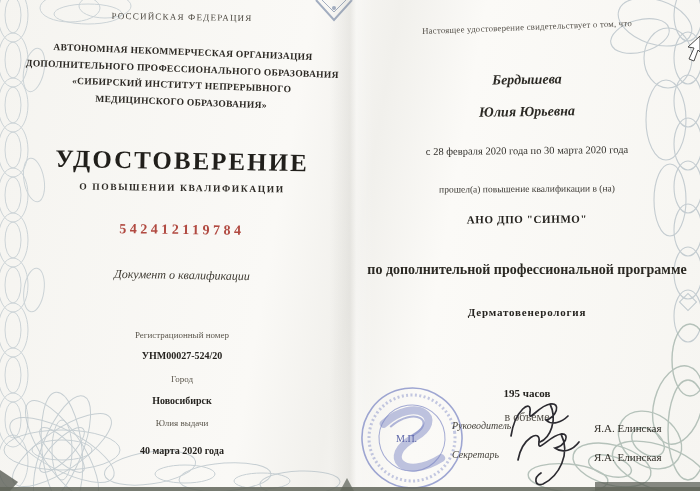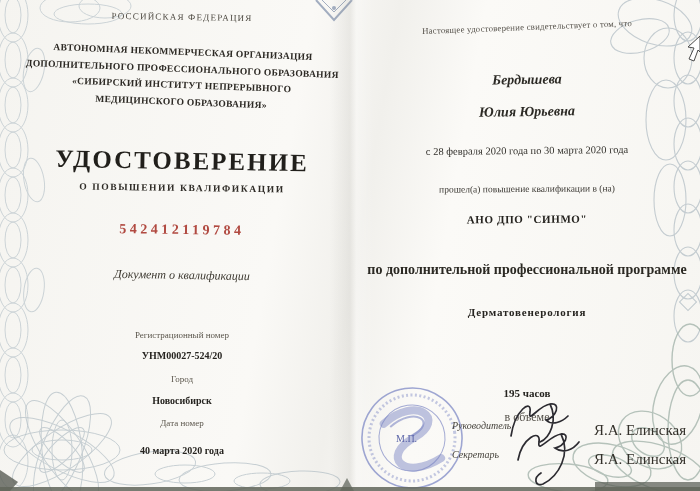--- a/index.html
+++ b/index.html
@@ -22,21 +22,21 @@
   .intro{top:22px;font-size:8.8px;color:#55514a;letter-spacing:.2px;transform:rotate(-2.2deg);}
   .pname{font-size:14px;font-weight:bold;font-style:italic;color:#2c2a25;transform:rotate(-1deg);}
   .period{top:145px;font-size:10.5px;color:#33312c;transform:rotate(-.6deg);}
   .passed{top:184px;font-size:9.5px;color:#3b3833;transform:rotate(-.4deg);}
   .orgshort{top:213px;font-size:11px;font-weight:bold;letter-spacing:.6px;color:#262420;transform:rotate(-.4deg);}
   .proglbl{top:262px;font-size:14px;font-weight:bold;color:#2b2923;}
   .prog{top:306px;font-size:11px;font-weight:bold;letter-spacing:.8px;color:#262420;}
   .vollbl{top:366px;font-size:12px;color:#55514a;margin-top:44px;}
   .vol{top:387px;font-size:11px;font-weight:bold;color:#262420;}
   .siglbl{position:absolute;font-size:10px;font-style:italic;color:#46433c;z-index:4;text-align:center;}
-  .signame{position:absolute;font-size:15px;color:#33302a;z-index:4;text-align:left;}
+  .signame{position:absolute;font-size:11px;color:#33302a;z-index:4;text-align:left;}
   svg{position:absolute;}
   .deco{left:0;top:0;z-index:1;}
   .fold{position:absolute;left:330px;top:0;width:44px;height:491px;z-index:2;
     background:linear-gradient(90deg,rgba(120,118,110,0) 0%,rgba(120,118,110,.10) 45%,rgba(255,255,255,.25) 60%,rgba(120,118,110,0) 100%);}
   .bottom-edge{position:absolute;left:0;bottom:0;width:700px;height:4px;background:#62665b;opacity:.85;z-index:5;}
 </style>
 </head>
 <body>
 
 <div id="stage">
@@ -140,21 +140,21 @@
       <div>МЕДИЦИНСКОГО ОБРАЗОВАНИЯ»</div>
     </div>
     <div class="line lp title">УДОСТОВЕРЕНИЕ</div>
     <div class="line lp subtitle">О ПОВЫШЕНИИ КВАЛИФИКАЦИИ</div>
     <div class="line lp serial">542412119784</div>
     <div class="line lp doctype">Документ о квалификации</div>
     <div class="line lp lbl" style="top:330px">Регистрационный номер</div>
     <div class="line lp val" style="top:350px">УНМ00027-524/20</div>
     <div class="line lp lbl" style="top:374px">Город</div>
     <div class="line lp val" style="top:395px">Новосибирск</div>
-    <div class="line lp lbl" style="top:418px">Дата номер</div>
+    <div class="line lp lbl" style="top:418px">Юлия выдачи</div>
     <div class="line lp val" style="top:445px">40 марта 2020 года</div>
   </div>
 
   <div>
     <div class="line rp intro">Настоящее удостоверение свидетельствует о том, что</div>
     <div class="line rp pname" style="top:72px">Бердышева</div>
     <div class="line rp pname" style="top:104px">Юлия Юрьевна</div>
     <div class="line rp period">с 28 февраля 2020 года по 30 марта 2020 года</div>
     <div class="line rp passed">прошел(а) повышение квалификации в (на)</div>
     <div class="line rp orgshort">АНО ДПО "СИНМО"</div>

